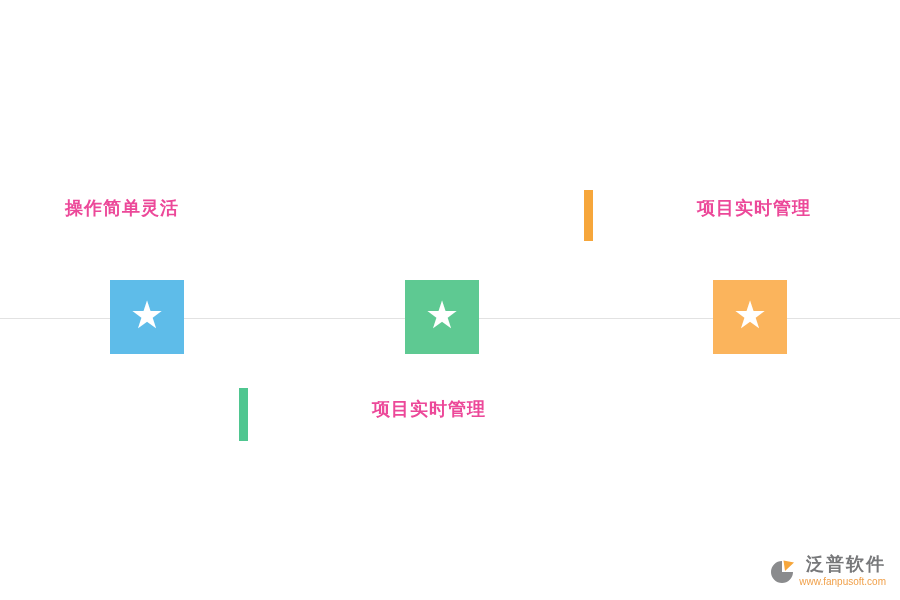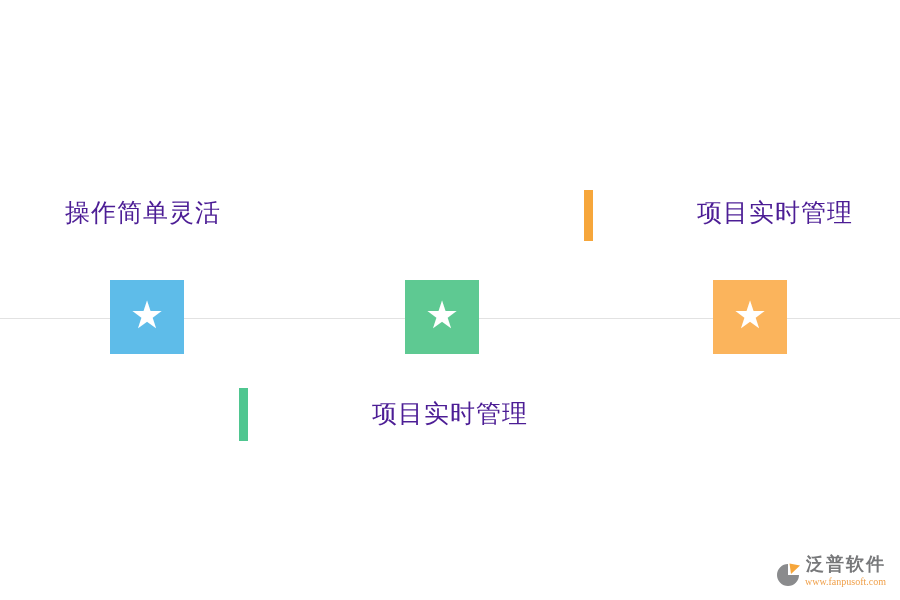--- a/index.html
+++ b/index.html
@@ -36,42 +36,41 @@
     color: #ffffff;
     font-size: 38px;
     line-height: 1;
     transform: translateY(-2px);
   }
   .box-blue   { left: 110px; }
   .box-green  { left: 405px; }
   .box-orange { left: 713px; }
   .feature-label {
     position: absolute;
-    font-size: 25px;
-    font-weight: normal;
-    color: #4c1d95;
+    font-size: 18px;
+    font-weight: bold;
+    color: #ec4899;
     letter-spacing: 1px;
     white-space: nowrap;
   }
   .label-1 { left: 65px;  top: 196px; }
   .label-2 { left: 697px; top: 196px; }
   .label-3 { left: 372px; top: 397px; }
   .accent-bar {
     position: absolute;
     width: 9px;
   }
   .bar-orange { left: 584px; top: 190px; height: 51px; }
   .bar-green  { left: 239px; top: 388px; height: 53px; }
   .watermark {
     position: absolute;
     right: 14px;
     bottom: 12px;
     display: flex;
-    align-items: flex-end;
-    font-family: Liberation Serif, serif;
+    align-items: center;
   }
   .wm-icon {
     width: 26px;
     height: 26px;
     margin-right: 4px;
     margin-top: 1px;
   }
   .wm-text {
     display: flex;
     flex-direction: column;

